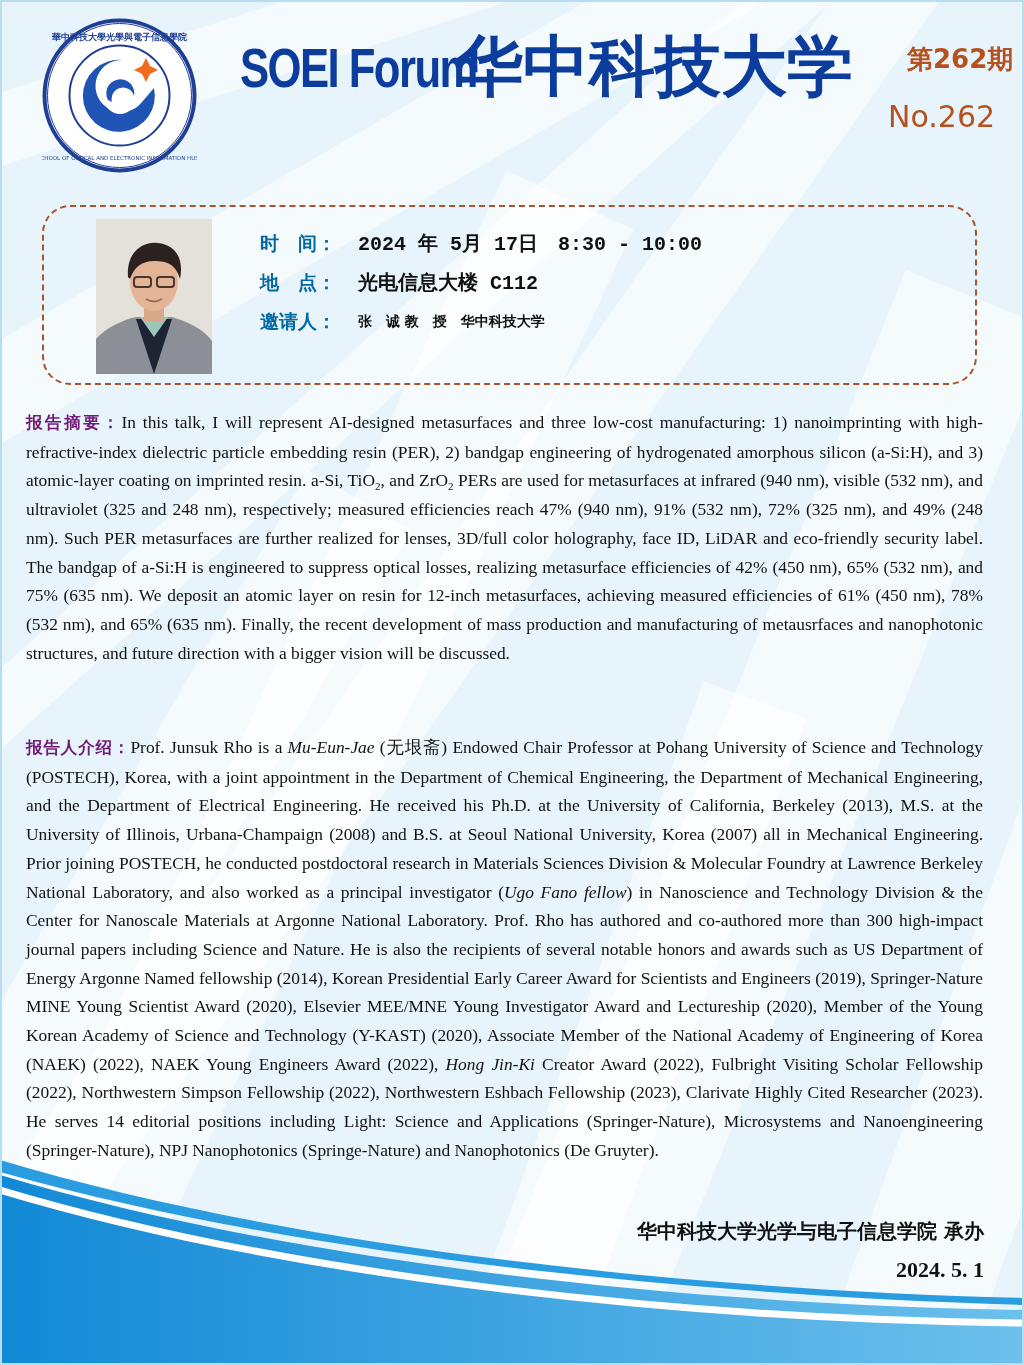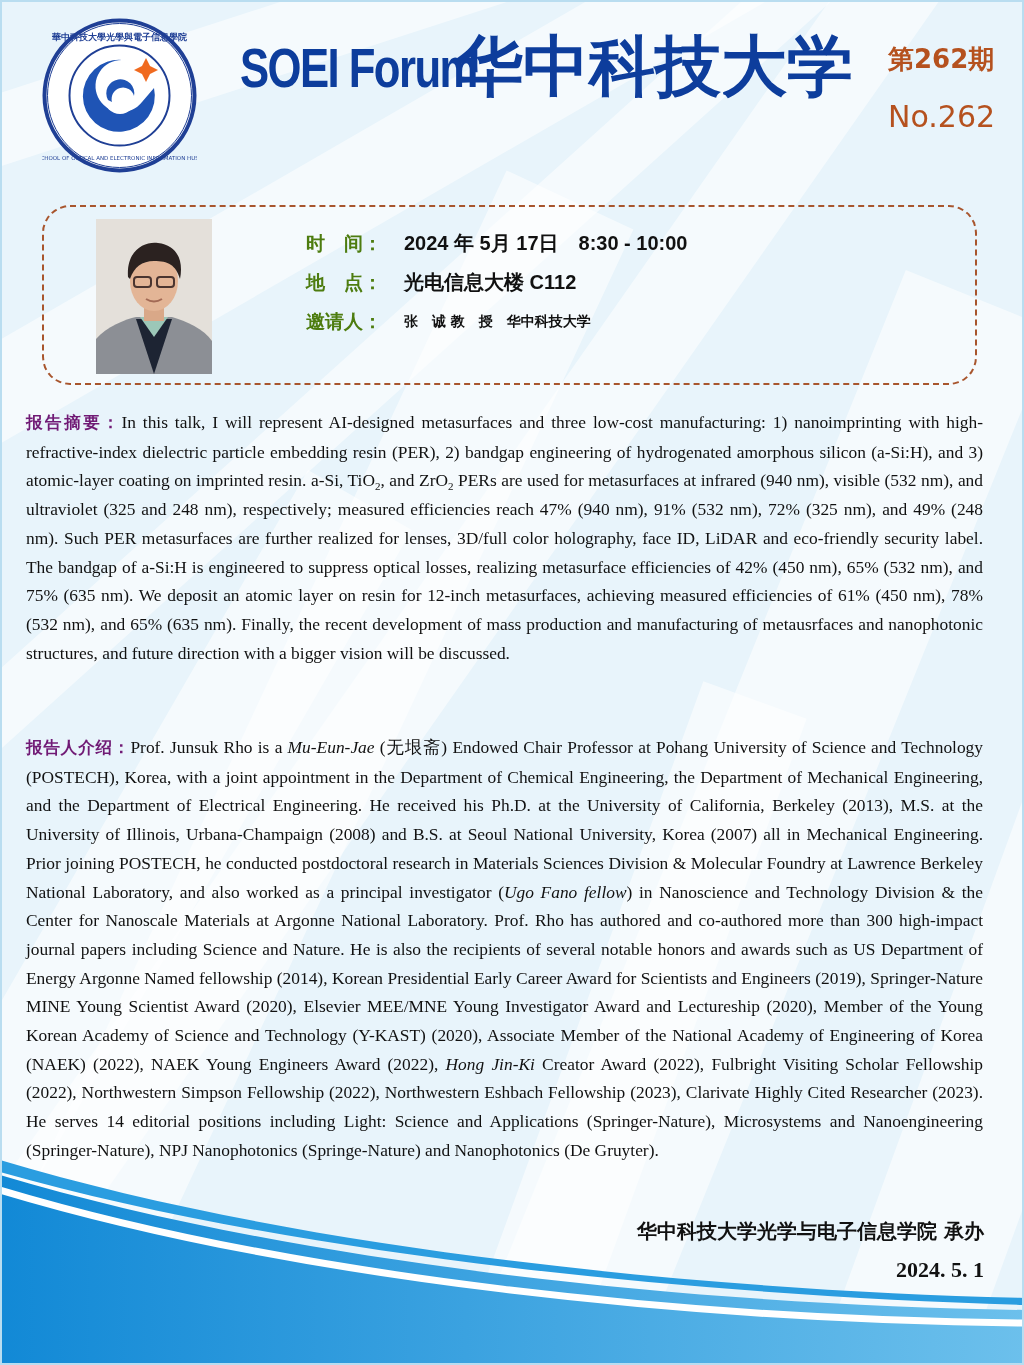--- a/index.html
+++ b/index.html
@@ -11,33 +11,33 @@
   .frame-edge { position:absolute; inset:0; border:2px solid #b9ddf0; box-sizing:border-box; z-index:1; pointer-events:none; }
   .content { position:absolute; inset:0; z-index:2; }
 
   
   .logo { position:absolute; left:42px; top:18px; width:155px; height:155px; }
   .forum-title { position:absolute; left:240px; top:28px; font-family:"Liberation Sans", sans-serif;
     font-weight:bold; color:#0d3d9c; font-size:56px; letter-spacing:-2px; line-height:80px; white-space:nowrap; transform:scaleX(0.78); transform-origin:0 50%; }
   .forum-cn { position:absolute; left:457px; top:24px; font-family:"DejaVu Sans", sans-serif; font-weight:bold;
     color:#0d3d9c; font-size:66px; line-height:86px; letter-spacing:0px; white-space:nowrap; }
   .issue { position:absolute; left:888px; top:42px; color:#b5511e; font-family:"DejaVu Sans", sans-serif; font-weight:bold; line-height:34px; }
-  .issue .cn { font-size:26px; }
+  .issue .cn { font-size:26px;margin-left:19px; }
   .issue .en { font-size:30px; font-weight:normal;margin-top:24px; }
   .talk-title { position:absolute; left:200px; top:118px; width:740px; text-align:center; font-weight:bold;
     font-size:25px; line-height:38px; }
 
   
   .info-box { position:absolute; left:42px; top:205px; width:935px; height:180px; border:2px dashed #a8552d;
     border-radius:28px; box-sizing:border-box; }
   .photo { position:absolute; left:96px; top:219px; width:116px; height:155px; background:#ddd8d2; overflow:hidden; }
   .info-rows { position:absolute; left:260px; top:224px; }
   .info-row { height:39px; display:flex; align-items:center; font-size:20px; font-weight:bold; white-space:nowrap; }
-  .info-label { color:#4d7c0f; font-family:"DejaVu Sans", sans-serif; width:98px; font-size:19px;margin-left:46px; }
-  .info-value { font-family:Liberation Sans, sans-serif; }
+  .info-label { color:#0369a1; font-family:"DejaVu Sans", sans-serif; width:98px; font-size:19px; }
+  .info-value { font-family:Liberation Mono, monospace; }
 
   
   .para { position:absolute; left:26px; width:957px; font-size:17.4px; line-height:28.7px; text-align:justify; }
   .para .head { color:#701a75; font-family:"DejaVu Sans", sans-serif; font-weight:bold; font-size:16.5px; }
   .abstract { top:408px; }
   .bio { top:733px; }
   sub { font-size:11px; line-height:0; }
 
   .organizer { position:absolute; right:40px; top:1216px; font-family:"DejaVu Sans", sans-serif; font-weight:bold;
      font-size:20px; line-height:30px; text-align:right; }

